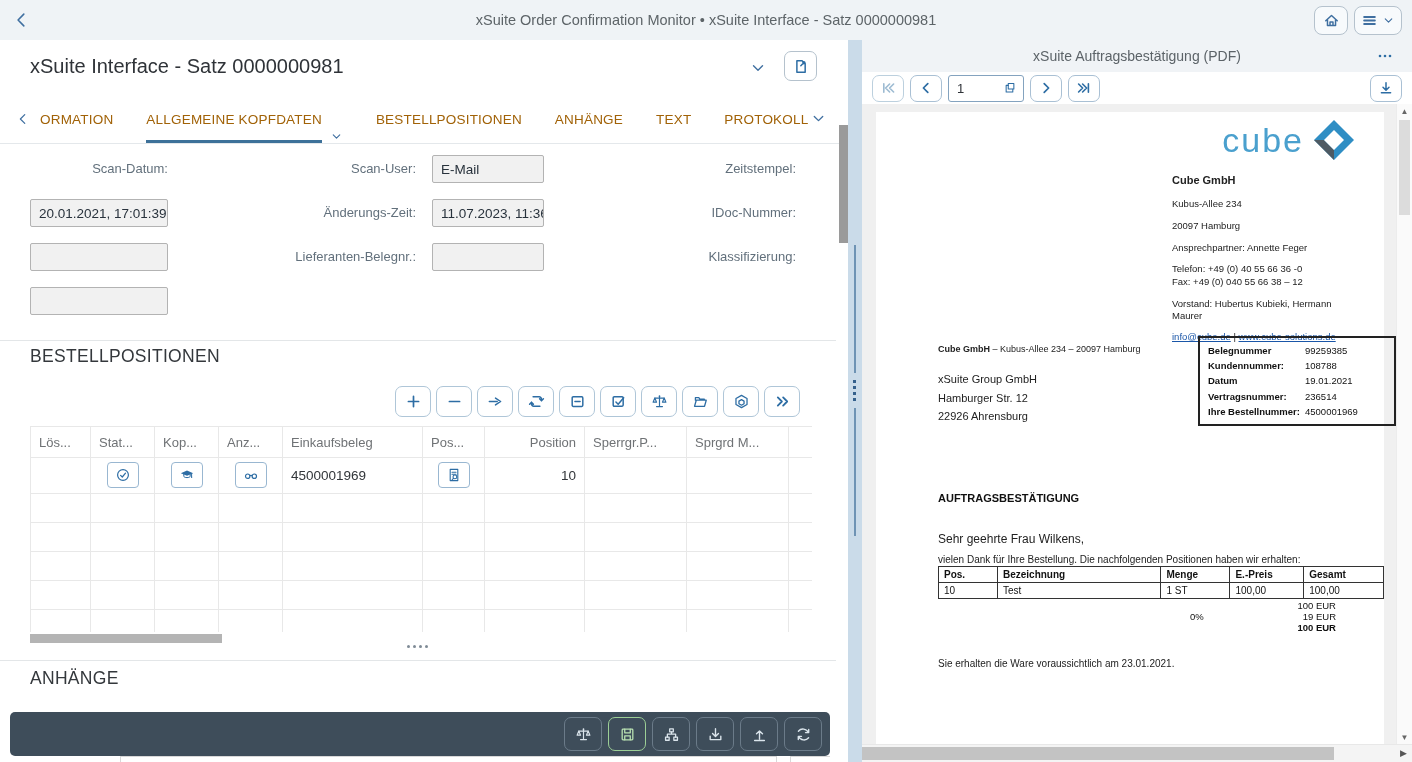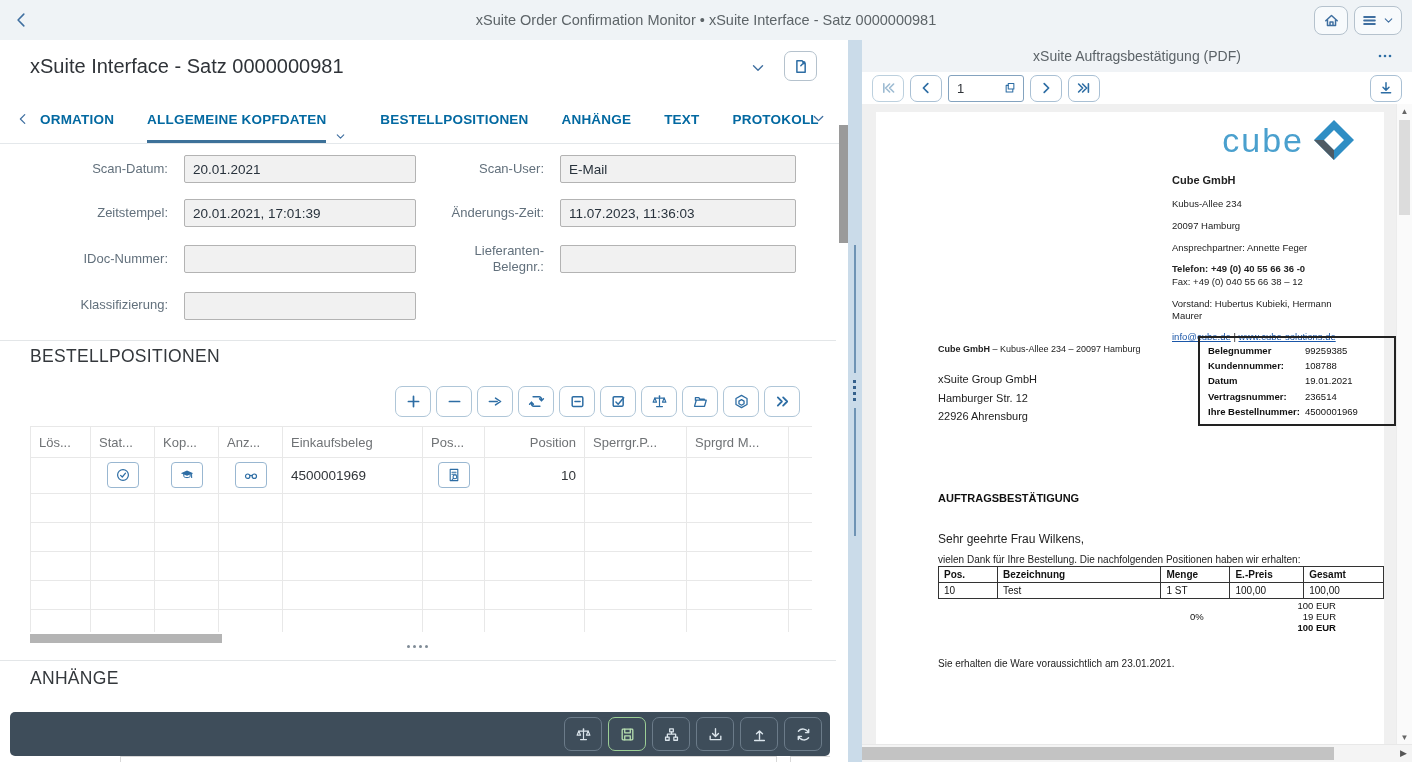--- a/index.html
+++ b/index.html
@@ -21,21 +21,21 @@
   .left-panel{position:absolute;left:0;top:40px;width:848px;height:722px;background:#fff;overflow:hidden;}
   .obj-header{position:absolute;left:0;top:0;right:0;height:55px;background:#fff;}
   .obj-title{position:absolute;left:30px;top:15px;font-size:20px;color:#2f3338;}
   .obj-collapse{position:absolute;right:82px;top:20px;color:#3f6fa0;}
   .pin-btn{position:absolute;right:31px;top:11px;width:33px;height:30px;border:1px solid #b5c2cd;
            border-radius:7px;background:#fff;color:#2d6da4;display:flex;align-items:center;justify-content:center;}
   .tab-bar{position:absolute;left:0;top:55px;right:0;height:48px;border-bottom:1px solid #e4e8eb;
            display:flex;align-items:stretch;background:#fff;}
   .tab-scroll-left{display:flex;align-items:center;padding:0 10px 0 16px;color:#3f6fa0;}
   .tabs{display:flex;gap:33px;align-items:stretch;}
-  .tab{display:flex;align-items:flex-end;gap:8px;font-size:13.5px;letter-spacing:.2px;color:#0369a1;position:relative;font-weight:bold;}
+  .tab{display:flex;align-items:flex-end;gap:8px;font-size:13.5px;letter-spacing:.2px;color:#a16207;position:relative;}
   .tab .lbl{position:relative;display:flex;align-items:center;height:100%;}
   .tab.sel .lbl::after{content:"";position:absolute;left:0;right:0;bottom:0;height:3px;background:#3d7199;}
   .tab .chev{color:#3f6fa0;}
   .tab-overflow{position:absolute;right:22px;top:16px;color:#3f6fa0;}
 
   
   .form-grid{position:absolute;left:30px;top:115px;display:grid;
              grid-template-columns:138px 232px 112px 236px;column-gap:16px;row-gap:16px;align-items:center;}
   .f-label{text-align:right;color:#62707c;font-size:13px;line-height:1.25;}
   .f-field{height:26px;background:#f1f1f1;border:1px solid #b3b3b3;border-radius:2px;padding:0 8px;
@@ -105,21 +105,21 @@
   .h-scroll{position:absolute;left:0;right:0;bottom:0;height:17px;background:#f4f4f4;border-top:1px solid #e8e8e8;}
   .h-thumb{position:absolute;left:0;top:2px;width:472px;height:13px;background:#c3c3c3;}
   .h-arrow{position:absolute;right:5px;top:3px;font-size:9px;color:#555;}
 
   
   .logo{position:absolute;top:6px;right:28px;display:flex;align-items:center;gap:8px;}
   .logo-text{font-size:34px;color:#4aa0ce;letter-spacing:2px;line-height:1;}
   .company{position:absolute;left:296px;top:62px;width:205px;font-size:9.5px;line-height:1.25;color:#222;}
   .company .c-name{font-size:11px;font-weight:bold;margin-bottom:10px;}
   .company .c-line{margin-bottom:10px;}
-  .company .c-tight{margin-bottom:1px;font-weight:bold;}
+  .company .c-tight{margin-bottom:1px;}
   .company .c-board{margin-bottom:9px;width:190px;}
   .pdf-link{color:#1a56a8;text-decoration:underline;}
   .sender-line{position:absolute;left:62px;top:232px;font-size:9px;color:#222;}
   .recipient{position:absolute;left:62px;top:258px;font-size:11px;line-height:1.7;color:#222;}
   .info-box{position:absolute;left:322px;top:224px;width:178px;border:2px solid #222;padding:5px 8px;font-size:9.5px;color:#111;}
   .ib-row{display:flex;line-height:1.6;}
   .ib-label{font-weight:bold;width:97px;}
   .doc-title{position:absolute;left:62px;top:380px;font-size:11px;font-weight:bold;color:#111;}
   .salutation{position:absolute;left:62px;top:420px;font-size:12px;}
   .intro{position:absolute;left:62px;top:442px;font-size:10px;}
@@ -210,21 +210,20 @@
       </div>
       <div class="tab-overflow">
         <svg class="i" width="15" height="15" viewBox="0 0 16 16">
             <path d="M3.5 5.8 8 10.3l4.5-4.5"></path>
           </svg>
       </div>
     </div>
 
     <div class="form-grid">
       <div class="f-label">Scan-Datum:</div>
-      <div class="f-field">20.01.2021</div>
       <div class="f-label">Scan-User:</div>
       <div class="f-field">E-Mail</div>
 
       <div class="f-label">Zeitstempel:</div>
       <div class="f-field">20.01.2021, 17:01:39</div>
       <div class="f-label">Änderungs-Zeit:</div>
       <div class="f-field">11.07.2023, 11:36:03</div>
 
       <div class="f-label">IDoc-Nummer:</div>
       <div class="f-field"></div>

